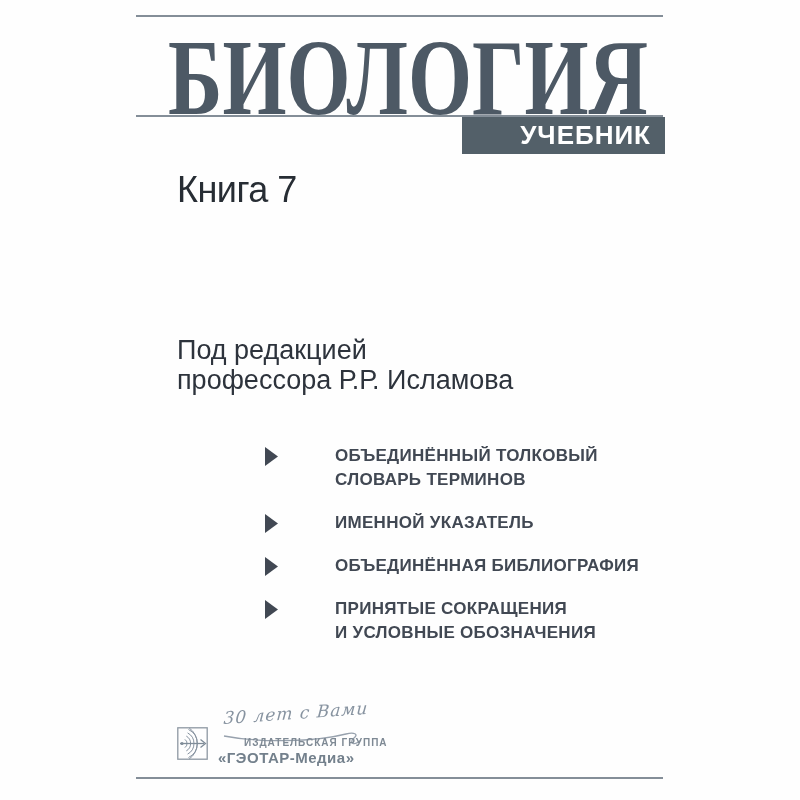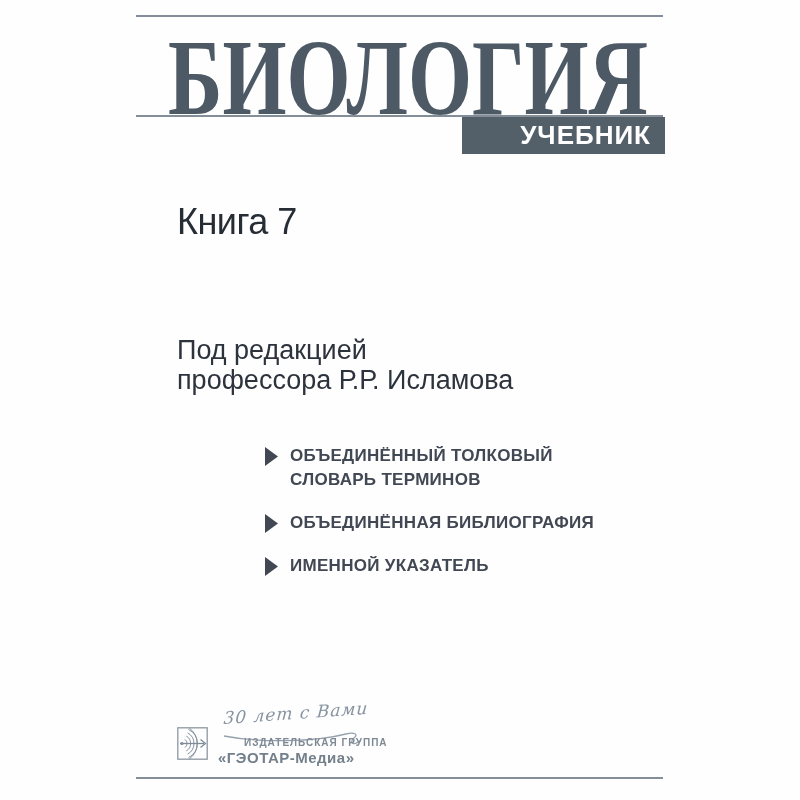--- a/index.html
+++ b/index.html
@@ -20,37 +20,37 @@
 
   .series-badge{
     position:absolute;left:462px;top:117px;width:203px;height:37px;
     background:#536069;display:flex;align-items:center;justify-content:flex-end;
     padding-right:14px;box-sizing:border-box;
   }
   .series-badge span{color:#ffffff;font-size:26px;font-weight:bold;letter-spacing:1px;}
 
   .book-number{
     position:absolute;left:177px;top:172px;font-size:36px;letter-spacing:-0.5px;
-    color:#272d34;line-height:1;margin-top:32px;
+    color:#272d34;line-height:1;
   }
   .main-title{
     position:absolute;left:175px;top:240px;font-size:42px;line-height:42px;
     color:#71767e;white-space:pre-line;letter-spacing:-0.5px;
   }
   .edited-by{
     position:absolute;left:177px;top:335px;font-size:27px;line-height:30px;
     color:#2d333c;white-space:pre-line;
   }
 
   .contents-list{position:absolute;left:265px;top:444px;width:400px;}
   .content-item{display:flex;align-items:flex-start;margin-bottom:19px;}
   .bullet-svg{flex:0 0 13px;width:13px;height:19px;margin-top:3px;margin-right:12px;}
   .content-item-label{
     font-size:17px;font-weight:bold;line-height:24px;color:#414853;
-    letter-spacing:0.3px;white-space:pre-line;
+    letter-spacing:0.3px;white-space:pre-line;margin-left:45px;
   }
 
   .publisher{position:absolute;left:0;top:0;}
   .logo-square-svg{position:absolute;left:177px;top:727px;width:31px;height:33px;}
   .anniversary-script{
     position:absolute;left:223px;top:708px;font-size:17px;font-style:italic;
     font-family:"DejaVu Serif","Liberation Serif",serif;color:#8793a0;
     transform:rotate(-4deg) skewX(-8deg);transform-origin:left bottom;letter-spacing:1px;
     white-space:nowrap;
   }
@@ -94,31 +94,38 @@
           <polygon points="0,0 13,9.5 0,19" fill="#414853"></polygon>
         </svg>
       <div class="content-item-label">ОБЪЕДИНЁННЫЙ ТОЛКОВЫЙ
 СЛОВАРЬ ТЕРМИНОВ</div>
     </div>
 
     <div class="content-item">
       <svg class="bullet-svg" viewBox="0 0 13 19">
           <polygon points="0,0 13,9.5 0,19" fill="#414853"></polygon>
         </svg>
-      <div class="content-item-label">ОБЪЕДИНЁННАЯ БИБЛИОГРАФИЯ</div>
+      <div class="content-item-label">ИМЕННОЙ УКАЗАТЕЛЬ</div>
     </div>
 
     <div class="content-item">
       <svg class="bullet-svg" viewBox="0 0 13 19">
           <polygon points="0,0 13,9.5 0,19" fill="#414853"></polygon>
         </svg>
-      <div class="content-item-label">ИМЕННОЙ УКАЗАТЕЛЬ</div>
+      <div class="content-item-label">ОБЪЕДИНЁННАЯ БИБЛИОГРАФИЯ</div>
     </div>
 
 
+    <div class="content-item">
+      <svg class="bullet-svg" viewBox="0 0 13 19">
+          <polygon points="0,0 13,9.5 0,19" fill="#414853"></polygon>
+        </svg>
+      <div class="content-item-label">ПРИНЯТЫЕ СОКРАЩЕНИЯ
+И УСЛОВНЫЕ ОБОЗНАЧЕНИЯ</div>
+    </div>
 
   </div>
 
   <div class="publisher">
 
     <svg class="logo-square-svg" viewBox="0 0 31 33" xmlns="http://www.w3.org/2000/svg">
       <rect x="0.8" y="0.8" width="29.4" height="31.4" fill="none" stroke="#8e98a3" stroke-width="1.3"></rect>
       <circle cx="5" cy="16.5" r="1.6" fill="#7f8c98"></circle>
       <g fill="none" stroke="#8793a0" stroke-width="1">
         <path d="M7.9,12.4 A5,5 0 0 1 7.9,20.6"></path>

